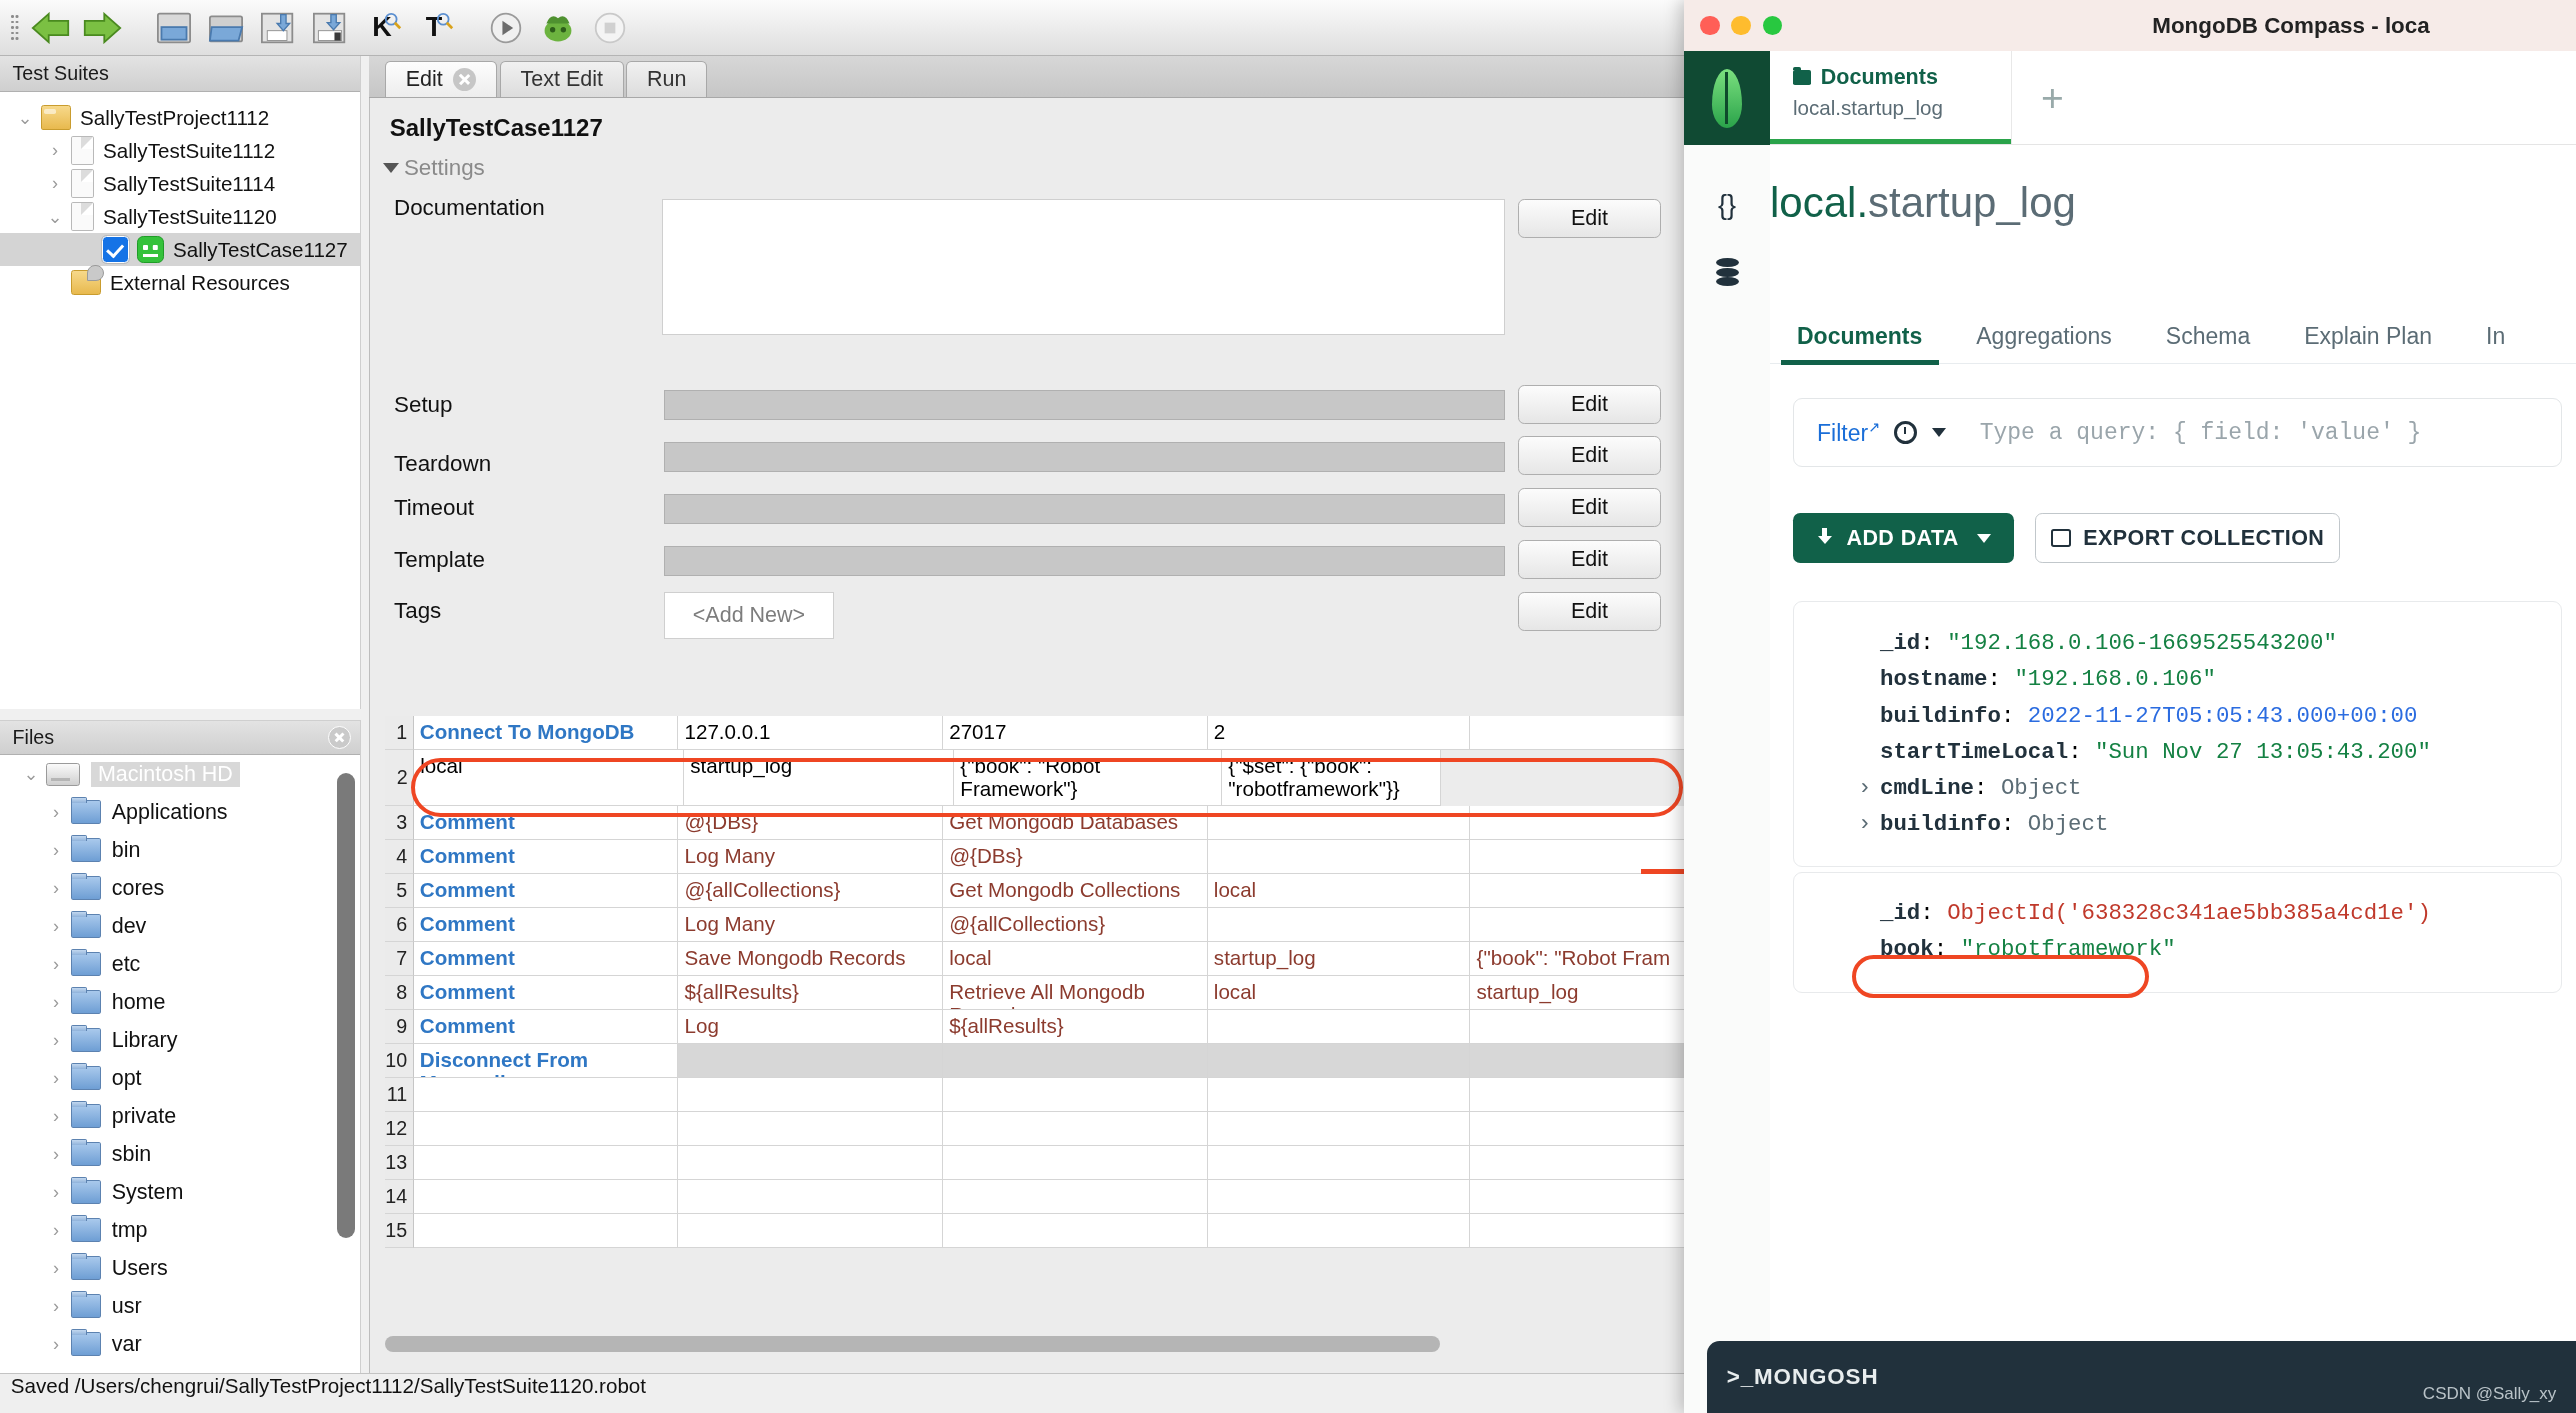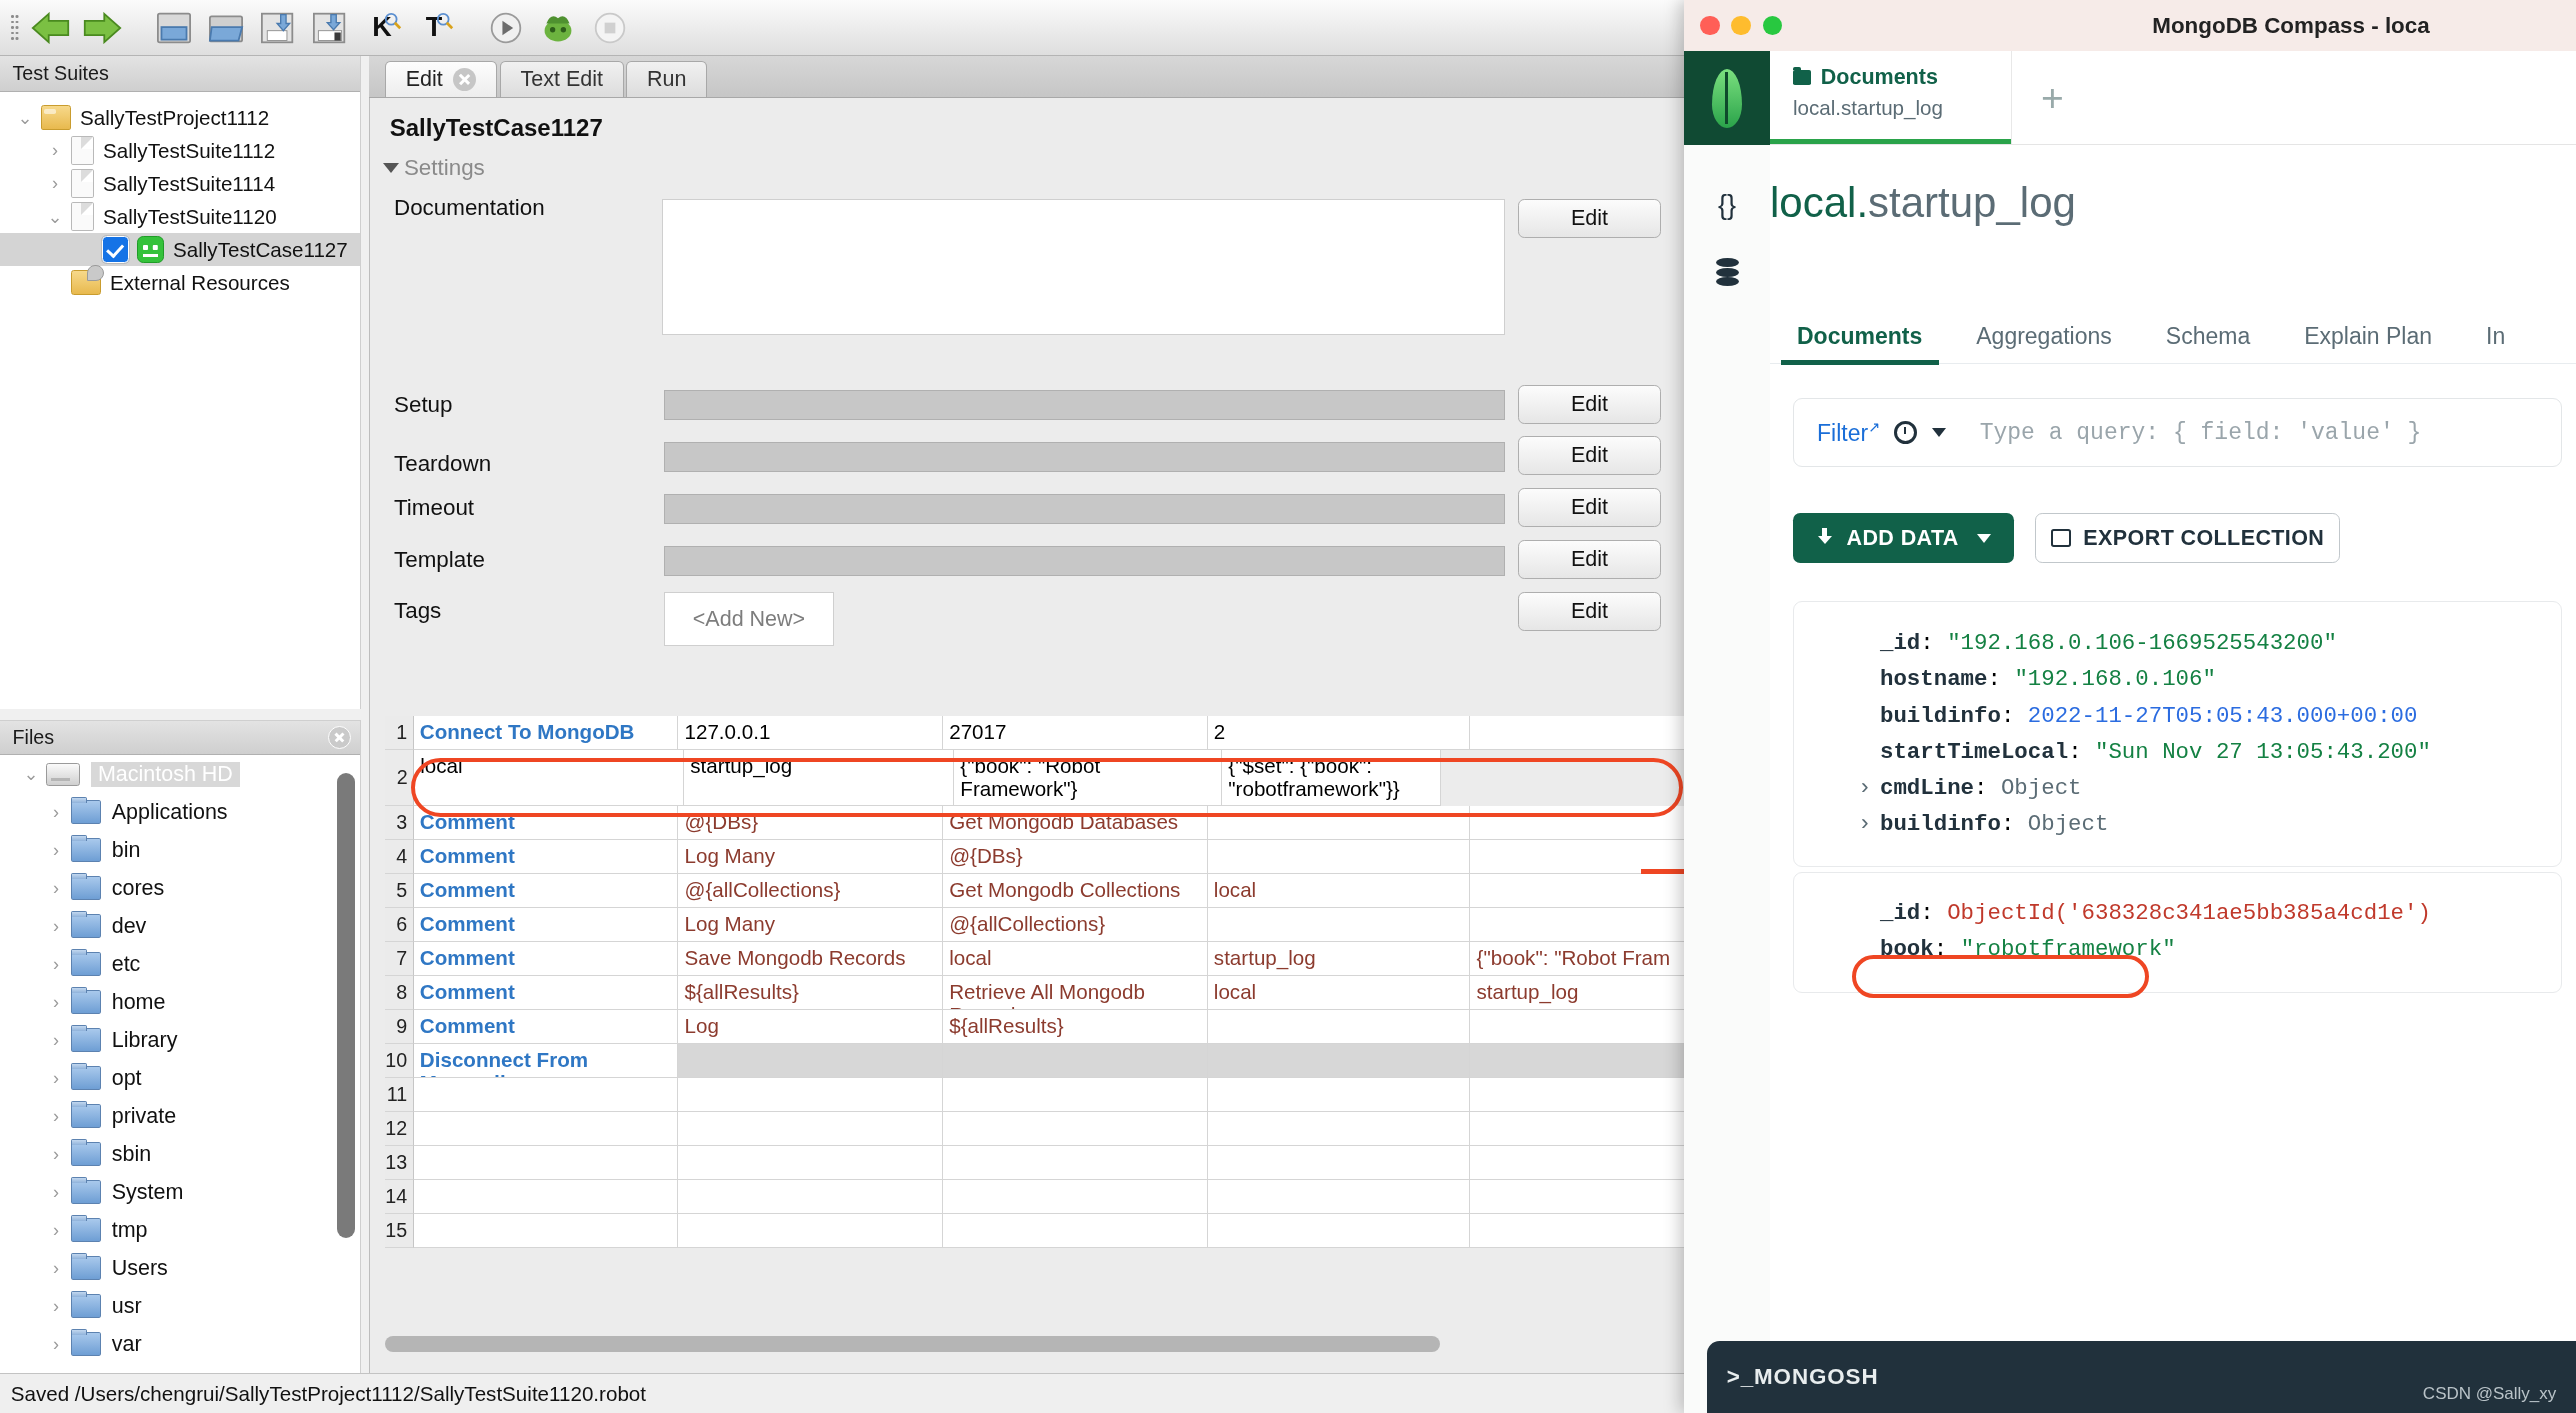--- a/index.html
+++ b/index.html
@@ -71,21 +71,21 @@
       border-radius:1.8px; margin-right:10.7px; flex:none; position:relative;}
   .bfolder:before{content:"";position:absolute;left:-0.9px;top:-4.5px;width:14.3px;height:5.4px;background:linear-gradient(#c2d7ef,#8fb2da);border:0.9px solid #5c82b0;border-bottom:none;border-radius:1.8px 1.8px 0 0;}
   .hd-ico { width:34px;height:23px;background:linear-gradient(#fafafa,#cfcfcf);border:0.9px solid #9a9a9a;border-radius:2.7px;margin-right:10.7px;flex:none;position:relative;}
   .hd-ico:after{content:"";position:absolute;left:3.6px;bottom:3.6px;width:19.7px;height:2.7px;background:#b5b5b5;}
   .hd-label { background:#d8d8d8; color:#fff; padding:0 7.2px; }
   .fscroll { position:absolute; right:5.4px; top:52px; width:18px; height:572px; }
   .fscroll .thumb{ position:absolute; top:0; width:18px; height:465px; background:#7a7a7a; border-radius:9px;}
 
   
   .statusbar { position:absolute; left:0; bottom:0; width:1684px; height:40px;
-     background:#efefef; border-top:0.9px solid #c3c3c3; display:flex; align-items:center;
+     background:#efefef; border-top:0.9px solid #c3c3c3; display:flex; 
      padding-left:10.7px; font-size:20.6px; color:#111;}
 
   
   .editor { position:absolute; left:369px; top:56px; width:1316px; height:1317px; background:#ececec;}
   .tabs { height:42px; display:flex; align-items:flex-end; padding-left:16px; gap:2.7px;
      background:linear-gradient(#d7d7d7,#c6c6c6); border-bottom:0.9px solid #a8a8a8;}
   .tab { height:36px; padding:0 19.7px; background:linear-gradient(#fdfdfd,#ededed);
     border:0.9px solid #a8a8a8; border-bottom:none; border-radius:5.4px 5.4px 0 0;
     display:flex; align-items:center; gap:10.7px; font-size:21.5px; color:#222;}
   .tab.inactive { background:linear-gradient(#f1f1f1,#dcdcdc); color:#333;}
@@ -99,21 +99,21 @@
   .settings-toggle { display:flex; align-items:center; gap:5.4px; padding:12.5px 0 0 12.5px; font-size:22.4px; color:#8a8a8a;}
   .caret-d { width:0;height:0;border-left:8px solid transparent;border-right:8px solid transparent;border-top:10.7px solid #555;}
 
   .srow { position:absolute; display:flex; align-items:center; }
   .slabel { font-size:22.4px; color:#111; }
   .sfield { background:#c7c7c7; border:0.9px solid #b0b0b0; height:30px;}
   .sfield.tall { height:136px; background:#fff; border:0.9px solid #cfcfcf;}
   .sbtn { height:39px; width:143px; background:linear-gradient(#fcfcfc,#e6e6e6);
      border:0.9px solid #aeaeae; border-radius:6.3px; display:flex; align-items:center;
      justify-content:center; font-size:21.5px; color:#111;}
-  .tagbox { width:170px; height:54px; background:#fff; border:0.9px solid #cfcfcf;
+  .tagbox { width:170px; height:47px; background:#fff; border:0.9px solid #cfcfcf;
      display:flex; align-items:center; justify-content:center; font-size:21.5px; color:#7d7d7d;}
 
   
   .grid { position:absolute; left:385px; top:716px; width:1300px; }
   .grow { display:flex; height:34px; font-size:20.6px; }
   .grow.tall { height:56px; }
   .gnum { width:29px; background:#ebebeb; border-right:0.9px solid #c6c6c6; border-bottom:0.9px solid #d5d5d5;
      display:flex; align-items:center; justify-content:flex-end; padding-right:5.4px; color:#222; font-size:19.7px;}
   .gc { border-right:0.9px solid #d5d5d5; border-bottom:0.9px solid #d5d5d5; background:#fff;
      padding:3.6px 6.3px; overflow:hidden; line-height:1.12; }

